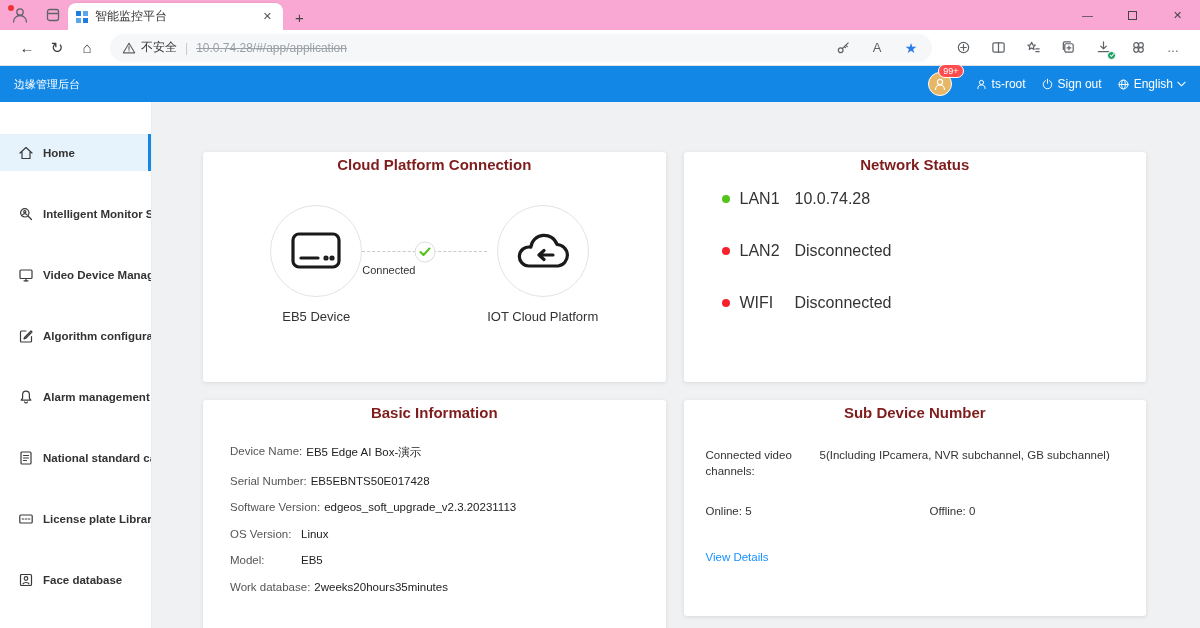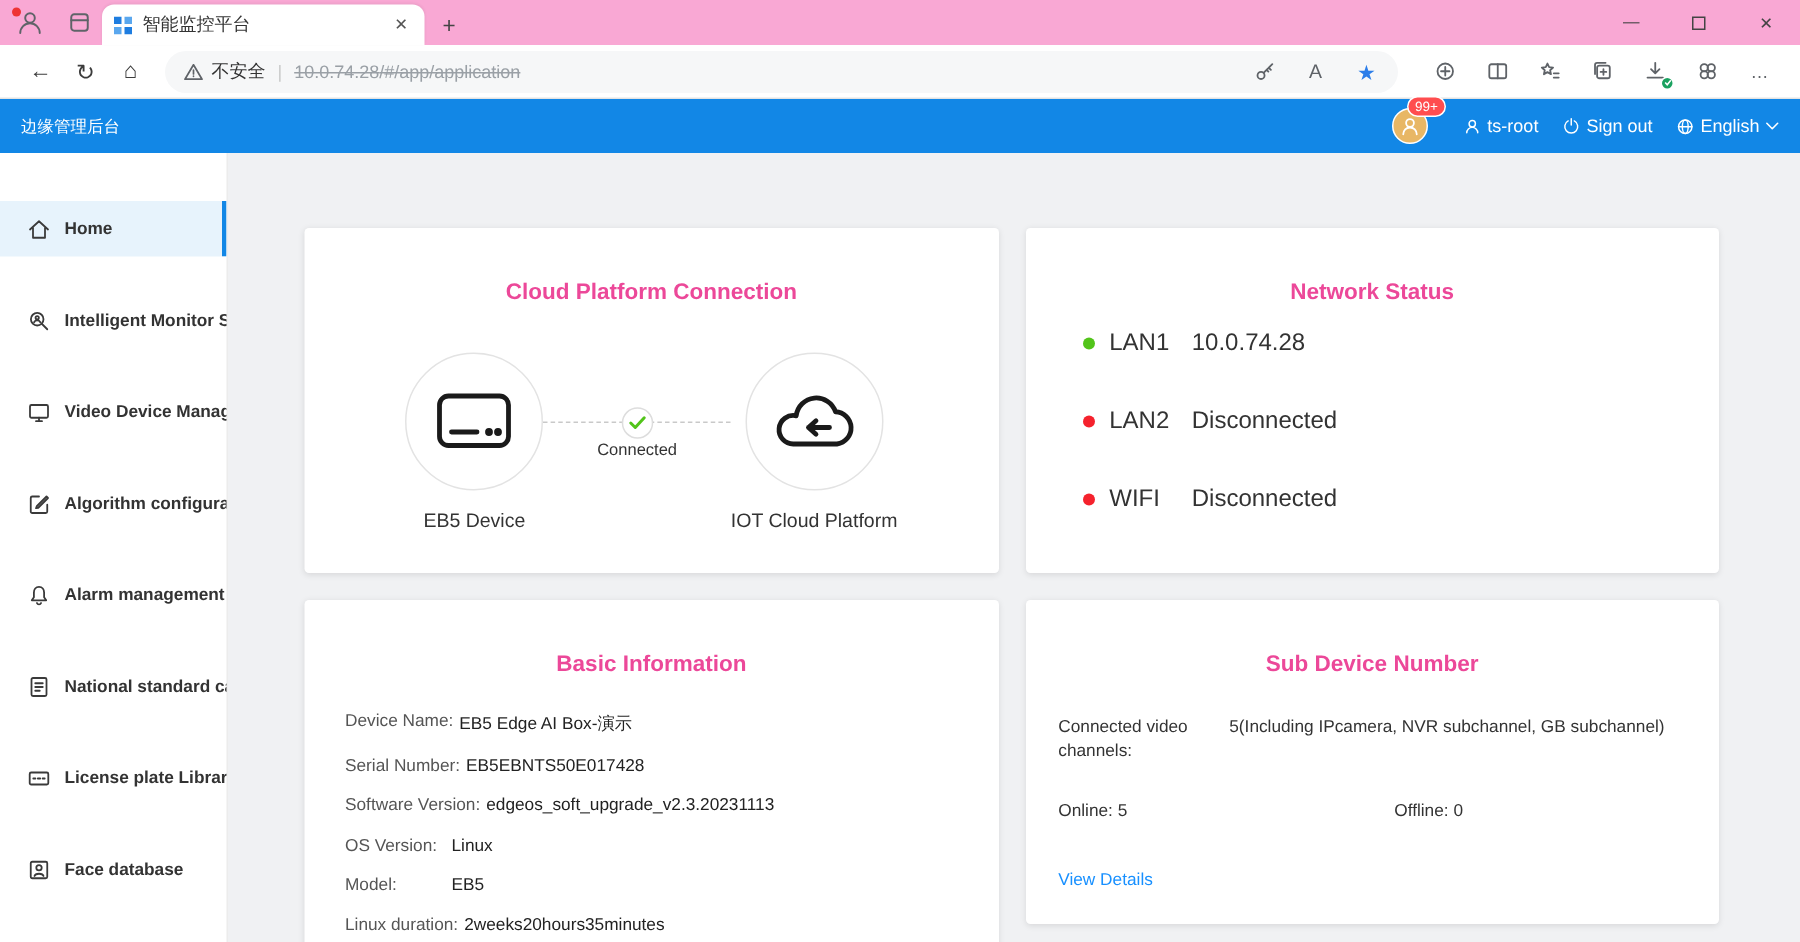--- a/index.html
+++ b/index.html
@@ -45,32 +45,32 @@
   .app-body { display:flex; height:526px; }
   .sidebar { width:152px; background:#fff; border-right:1px solid #ececec; padding-top:8px; }
   .side-item { height:37px; display:flex; align-items:center; gap:9px; padding:0 6px 0 18px; font-size:11.5px; font-weight:bold; color:#333; cursor:pointer; position:relative; white-space:nowrap; overflow:hidden;margin-top:24px; }
   .side-item.active { background:#e7f3fc; }
   .side-item.active::after { content:""; position:absolute; right:0; top:0; width:3px; height:100%; background:#1287e6; }
   .side-item svg { flex-shrink:0; }
   .side-caret { margin-left:auto; padding-right:8px; color:#888; }
 
   .main { flex:1; background:#f0f1f3; padding:50px 54px 0 51px; display:grid; grid-template-columns:1fr 1fr; grid-template-rows:230px auto; gap:18px 18px; overflow:hidden; }
   .card { background:#fff; border-radius:3px; box-shadow:0 1px 4px rgba(0,0,0,.10); position:relative; }
-  .card-title { padding-top:34px; text-align:center; font-size:15px; font-weight:bold; color:#ec4899; }
+  .card-title { padding-top:4px; text-align:center; font-size:15px; font-weight:bold; color:#7f1d1d; }
   .card-basic { height:260px; }
   .card-sub { height:216px; }
 
   
   .cloud-row { display:flex; justify-content:center; align-items:flex-start; margin-top:32px; }
   .node { display:flex; flex-direction:column; align-items:center; gap:12px; }
   .node-circle { width:92px; height:92px; border-radius:50%; border:1px solid #e3e3e3; display:flex; align-items:center; justify-content:center; }
   .node-label { font-size:13px; color:#333; }
   .connector { width:125px; border-top:1px dashed #c9c9c9; position:relative; margin-top:46px; }
   .check-badge { position:absolute; left:50%; top:-11px; transform:translateX(-50%); }
-  .conn-label { position:absolute; top:12px; width:100%; text-align:center; font-size:11px; color:#333; }
+  .conn-label { position:absolute; top:12px; width:100%; font-size:11px; color:#333; }
 
   
   .net-row { display:flex; align-items:center; margin-left:38px; height:52px; font-size:16px; color:#333; }
   .net-row:first-of-type { margin-top:12px; }
   .net-dot { width:8px; height:8px; border-radius:50%; margin-right:10px; flex-shrink:0; }
   .net-dot.connected { background:#52c41a; }
   .net-dot.disconnected { background:#f5222d; }
   .net-name { width:55px; }
   .net-value { color:#333; }
 
@@ -404,21 +404,21 @@
         </div>
         <div class="info-row">
           <span class="info-label">OS Version:</span>
           <span class="info-value">Linux</span>
         </div>
         <div class="info-row">
           <span class="info-label">Model:</span>
           <span class="info-value">EB5</span>
         </div>
         <div class="info-row">
-          <span class="info-label">Linux duration:</span>
+          <span class="info-label">Work database:</span>
           <span class="info-value">2weeks20hours35minutes</span>
         </div>
       </div>
     </div>
 
     <div class="card card-sub">
       <div class="card-title">Sub Device Number</div>
       <div class="sub-row">
         <span class="sub-label">Connected video channels:</span>
         <span class="sub-value">5(Including IPcamera, NVR subchannel, GB subchannel)</span>

